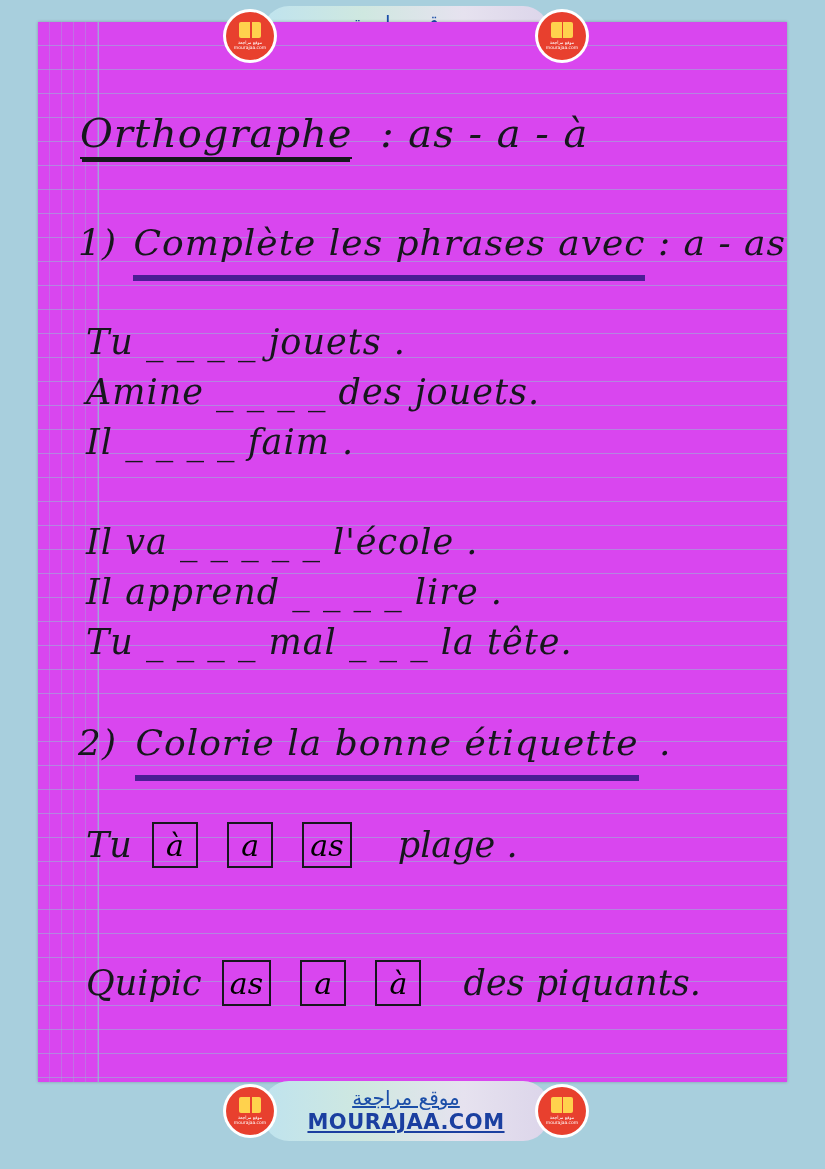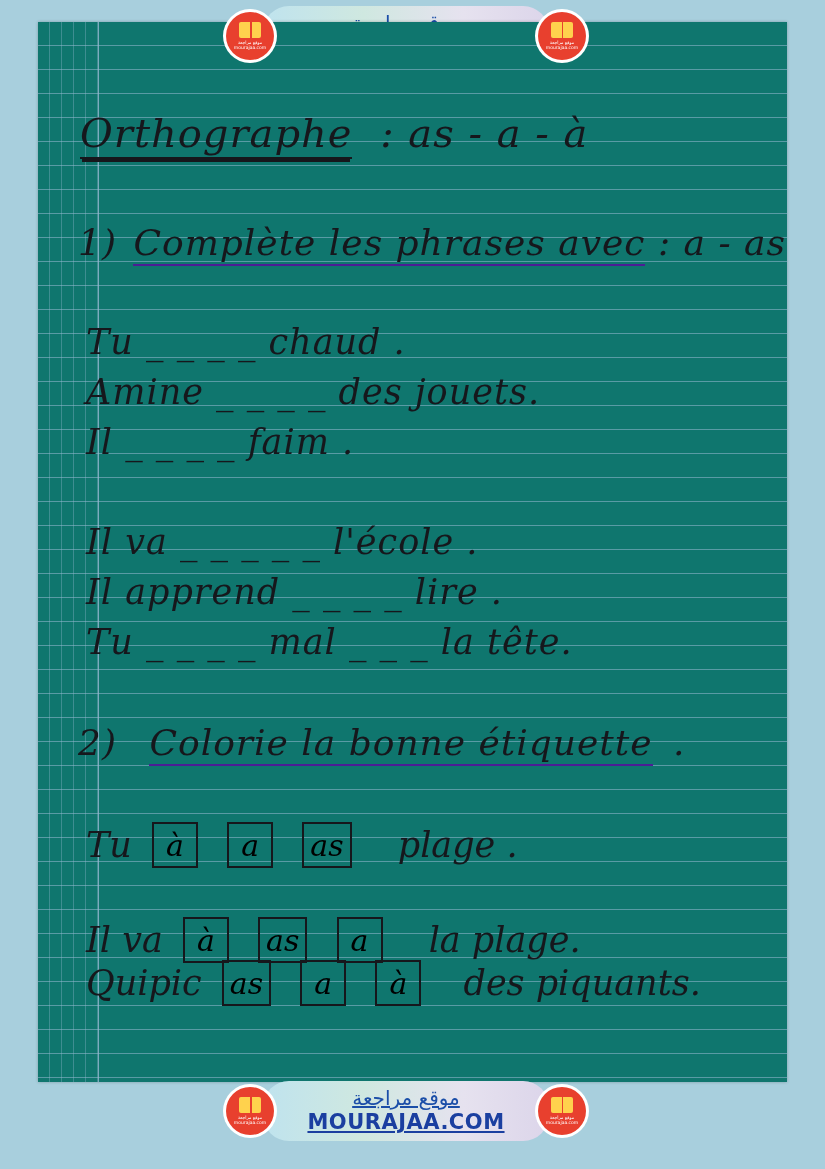--- a/index.html
+++ b/index.html
@@ -15,21 +15,21 @@
     position: relative;
   }
 
   
   #sheet {
     position: absolute;
     left: 38px;
     top: 22px;
     width: 749px;
     height: 1060px;
-    background: #0f766e;
+    background: #d946ef;
     box-shadow: 0 0 3px rgba(0,0,0,0.25);
     overflow: hidden;
   }
 
   
   #rules {
     position: absolute;
     left: 0; top: 0; right: 0; bottom: 0;
     background-image: repeating-linear-gradient(
       to bottom,
@@ -59,21 +59,21 @@
 
   
   .hw {
     position: absolute;
     font-family: "DejaVu Serif", serif;
     font-style: italic;
     color: #16171c;
     white-space: nowrap;
     letter-spacing: 1px;
   }
-  .u-single { border-bottom: 2px solid #4c1d95; padding-bottom: 1px; }
+  .u-single { border-bottom: 6px solid #4c1d95; padding-bottom: 12px; }
   .u-double {
     border-bottom: 2px solid #16171c;
     box-shadow: 0 5px 0 -2px #16171c;
     padding-bottom: 1px;
   }
 
   .title { font-size: 40px; top: 108px; left: 78px; }
   .title .word { display: inline-block; }
 
   .qnum { font-size: 36px; }
@@ -198,48 +198,41 @@
     <span class="word u-double">Orthographe</span>
     <span style="margin-left:14px;">: as - a - à</span>
   </div>
 
   <div class="hw qnum" style="top:200px; left:40px;">
     <span>1)</span>
     <span class="u-single" style="margin-left:4px;">Complète les phrases avec</span>
     <span>: a - as ou à</span>
   </div>
 
-  <div class="hw line-item" style="top:300px; left:48px;">Tu _ _ _ _ chaud .</div>
+  <div class="hw line-item" style="top:300px; left:48px;">Tu _ _ _ _ jouets .</div>
   <div class="hw line-item" style="top:350px; left:48px;">Amine _ _ _ _ des jouets.</div>
   <div class="hw line-item" style="top:400px; left:48px;">Il _ _ _ _ faim   .</div>
   <div class="hw line-item" style="top:500px; left:48px;">Il va _ _ _ _ _ l'école .</div>
   <div class="hw line-item" style="top:600px; left:48px;">Tu _ _ _ _ mal _ _ _ la tête.</div>
   <div class="hw line-item" style="top:550px; left:48px;">Il apprend _ _ _ _ lire .</div>
 
   <div class="hw qnum" style="top:700px; left:40px;">
     <span>2)</span>
-    <span class="u-single" style="margin-left:20px;">Colorie la bonne étiquette</span>
+    <span class="u-single" style="margin-left:6px;">Colorie la bonne étiquette</span>
     <span style="margin-left:8px;">.</span>
   </div>
 
   <div class="boxrow" style="top:800px; left:48px;">
     <span class="txt">Tu</span>
     <span class="box">à</span>
     <span class="box">a</span>
     <span class="box">as</span>
     <span class="txt" style="margin-left:26px;">plage .</span>
   </div>
 
-  <div class="boxrow" style="top:895px; left:48px;">
-    <span class="txt">Il va</span>
-    <span class="box">à</span>
-    <span class="box">as</span>
-    <span class="box">a</span>
-    <span class="txt" style="margin-left:26px;">la plage.</span>
-  </div>
 
   <div class="boxrow" style="top:938px; left:48px;">
     <span class="txt">Quipic</span>
     <span class="box">as</span>
     <span class="box">a</span>
     <span class="box">à</span>
     <span class="txt" style="margin-left:22px;">des piquants.</span>
   </div>
 </div>
 

